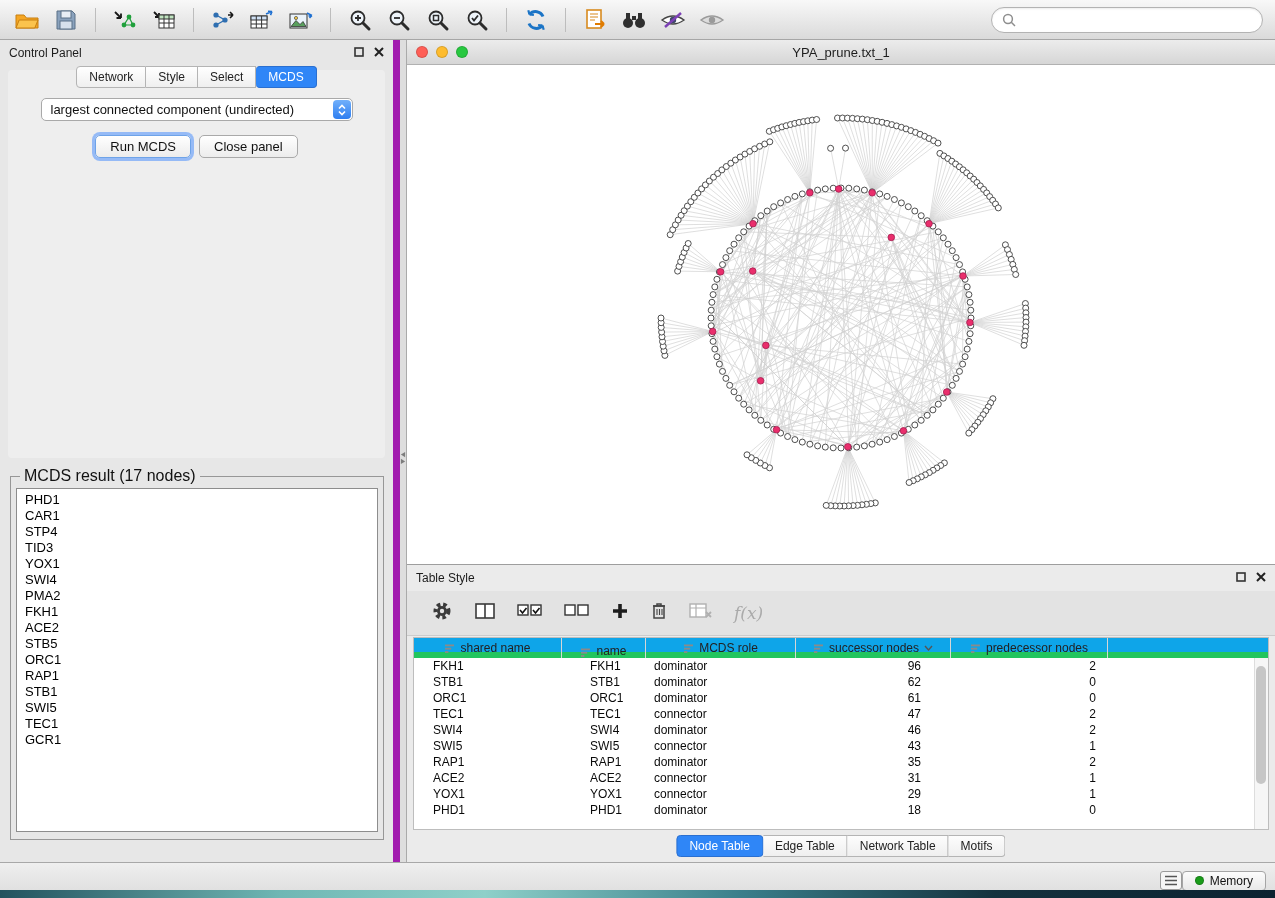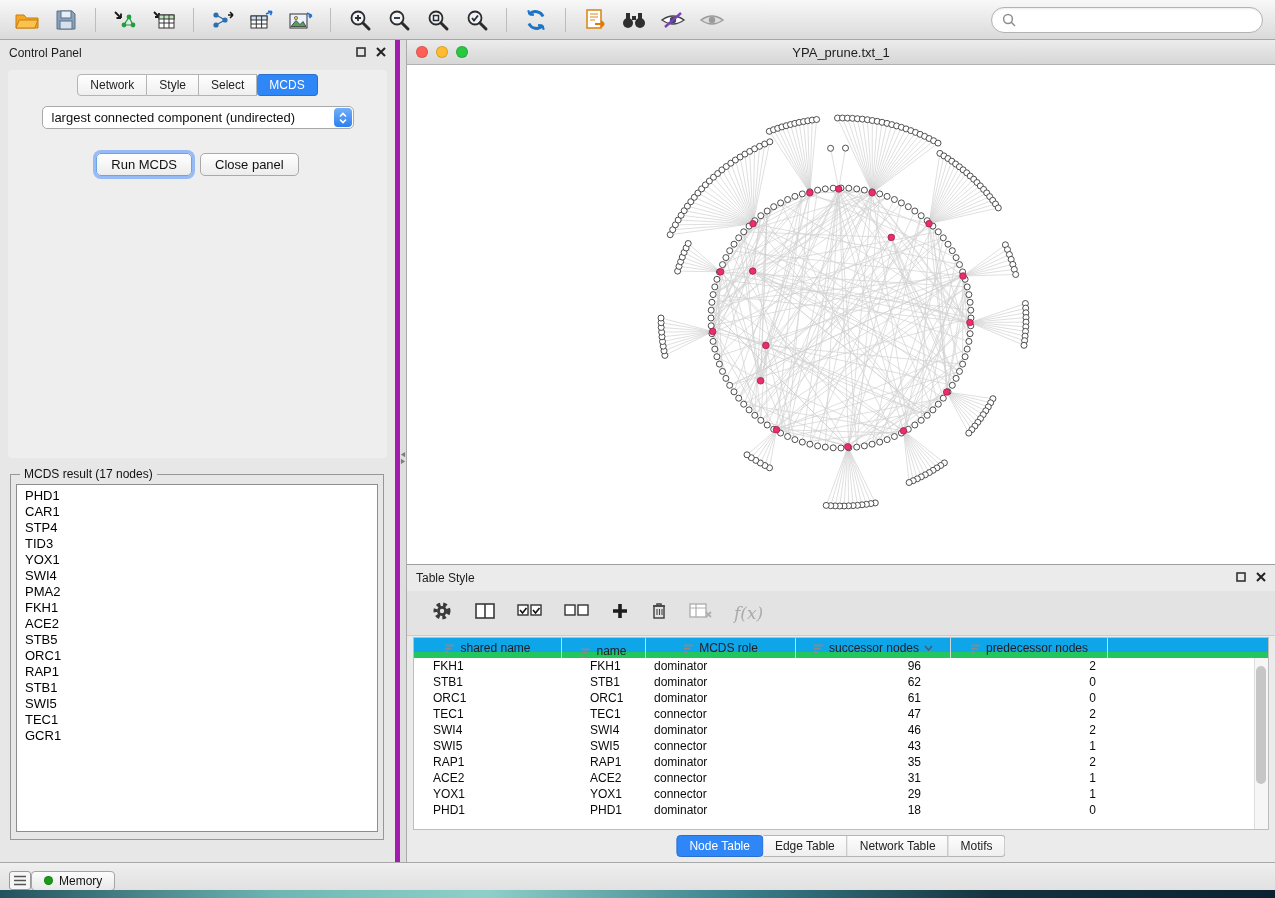--- a/index.html
+++ b/index.html
@@ -7,38 +7,38 @@
   #app{position:absolute;inset:0}
 
   
   .toolbar{position:absolute;left:0;top:0;width:1275px;height:40px;background:linear-gradient(#f8f8f8,#dadada);border-bottom:1px solid #a6a6a6;display:flex;align-items:center;padding:0 12px;gap:9px}
   .tb-icon{width:30px;height:30px;display:flex;align-items:center;justify-content:center;border-radius:4px;cursor:default}
   .tb-sep{width:1px;height:24px;background:#bdbdbd;margin:0 5px}
   .search-box{margin-left:auto;width:272px;height:26px;background:#fff;border:1px solid #b3b3b3;border-radius:13px;display:flex;align-items:center;padding:0 10px;gap:6px;box-shadow:inset 0 1px 2px rgba(0,0,0,.08)}
   .search-box input{border:none;outline:none;flex:1;font-size:13px;background:transparent;font-family:"Liberation Sans",sans-serif}
 
   
-  .control-panel{position:absolute;left:0;top:40px;width:400px;height:822px;background:#e7e7e7;border-right:5px solid #a21caf}
+  .control-panel{position:absolute;left:0;top:40px;width:400px;height:822px;background:#e7e7e7;border-right:7px solid #a21caf}
   .panel-titlebar{height:26px;display:flex;align-items:center;padding:0 9px;font-size:12px;color:#1c1c1c}
   .pt-icons{margin-left:auto;display:flex;align-items:center;gap:10px}
   .panel-inner{position:absolute;left:8px;right:8px;top:30px;height:388px;background:#eeeeee;border-radius:4px}
-  .ctrl-tabs{position:relative;margin:8px auto 0;display:flex;width:max-content;z-index:2}
+  .ctrl-tabs{position:relative;margin:0 auto 0;display:flex;width:max-content;z-index:2}
   .ctab{font-size:12px;padding:3px 12px;background:linear-gradient(#ffffff,#efefef);border:1px solid #b4b4b4;border-left:none;color:#222}
   .ctab:first-child{border-left:1px solid #b4b4b4;border-radius:4px 0 0 4px}
   .ctab:last-child{border-radius:0 4px 4px 0}
   .ctab.active{background:#2f86f7;color:#fff;border-color:#2a6fd0;border-radius:4px}
   .opt-label{margin-top:24px;text-align:center;font-size:13px;color:#111;position:relative;z-index:2}
   .dropdown{width:312px;height:23px;margin:10px auto 0;border:1px solid #a9a9a9;border-radius:5px;background:#fff;display:flex;align-items:center;font-size:13px;padding-left:9px;position:relative;z-index:2}
   .dd-value{flex:1;white-space:nowrap;overflow:hidden;color:#111}
   .dd-btn{width:18px;height:19px;margin-right:1px;border-radius:4px;background:linear-gradient(#71b0fb,#2e7ef0);display:flex;align-items:center;justify-content:center}
-  .btn-row{margin-top:24px;display:flex;justify-content:center;gap:8px;position:relative;z-index:2}
+  .btn-row{margin-top:14px;display:flex;justify-content:center;gap:8px;position:relative;z-index:2}
   .mac-btn{padding:3px 14px;font-size:13px;background:linear-gradient(#ffffff,#ececec);border:1px solid #a9a9a9;border-radius:5px;color:#111;font-family:"Liberation Sans",sans-serif}
   .mac-btn.focus{box-shadow:0 0 0 3px rgba(77,144,254,.55);border-color:#6ea3e8}
   .result-box{position:absolute;left:10px;top:427px;width:374px;height:373px;border:1px solid #979797;padding:3px 5px 7px 5px;z-index:2}
-  .result-box legend{font-size:12px;color:#111;padding:0 4px;margin-left:4px}
+  .result-box legend{font-size:16px;color:#111;padding:0 4px;margin-left:4px}
   .result-list{width:100%;height:100%;background:#fff;border:1px solid #8d8d8d;overflow:hidden;padding:3px 0 0 8px;font-size:13px;line-height:16px;color:#000}
 
   
   .split-divider{position:absolute;left:400px;top:40px;width:7px;height:822px;background:#dedede;border-right:1px solid #aaa;display:flex;justify-content:center}
   .split-divider svg{margin-top:408px}
 
   
   .right-area{position:absolute;left:407px;top:40px;width:868px;height:822px}
   .network-window{position:absolute;left:0;top:0;width:868px;height:525px;background:#fff;border-bottom:1px solid #9e9e9e}
   .net-titlebar{position:relative;height:25px;background:linear-gradient(#ececec,#d6d6d6);border-bottom:1px solid #b1b1b1;display:flex;align-items:center;justify-content:center;font-size:13px;color:#1d1d1d}
@@ -62,21 +62,21 @@
   .td.col4{justify-content:flex-end;padding-right:12px}
   .vscroll{position:absolute;right:0;top:20px;bottom:0;width:14px;background:#f6f6f6;border-left:1px solid #ddd}
   .vthumb{position:absolute;right:2px;top:8px;width:10px;height:118px;background:#c6c6c6;border-radius:5px}
   .table-tabs{position:absolute;bottom:5px;left:50%;transform:translateX(-50%);display:flex}
   .ttab{font-size:12px;padding:3px 12px;background:linear-gradient(#fdfdfd,#efefef);border:1px solid #b4b4b4;border-left:none;color:#222;white-space:nowrap}
   .ttab:first-child{border-left:1px solid #b4b4b4;border-radius:4px 0 0 4px}
   .ttab:last-child{border-radius:0 4px 4px 0}
   .ttab.active{background:#2f86f7;color:#fff;border-color:#2a6fd0;border-radius:4px}
 
   
-  .status-bar{position:absolute;left:0;top:862px;width:1275px;height:36px;background:linear-gradient(#efefef,#dcdcdc);border-top:1px solid #a8a8a8;display:flex;align-items:center;justify-content:flex-start;padding:0 9px}
+  .status-bar{position:absolute;left:0;top:862px;width:1275px;height:36px;background:linear-gradient(#efefef,#dcdcdc);border-top:1px solid #a8a8a8;display:flex;align-items:center;justify-content:flex-end;padding:0 9px}
   .list-btn{width:22px;height:19px;border:1px solid #9a9a9a;background:#f6f6f6;border-radius:3px;display:flex;align-items:center;justify-content:center}
   .memory-btn{display:flex;align-items:center;gap:6px;padding:2px 12px;border:1px solid #a5a5a5;border-radius:4px;background:linear-gradient(#fcfcfc,#e8e8e8);font-size:12px;color:#111}
   .mem-dot{width:9px;height:9px;border-radius:50%;border:1px solid rgba(0,0,0,.2)}
   .wallpaper{position:absolute;left:0;top:890px;width:1275px;height:8px;background:linear-gradient(90deg,#23525e,#6fb7b4 22%,#8ed0c9 38%,#3a7f8b 58%,#14323e 78%,#0b2230)}
 </style>
 </head>
 <body>
 
 <div id="app">
 

